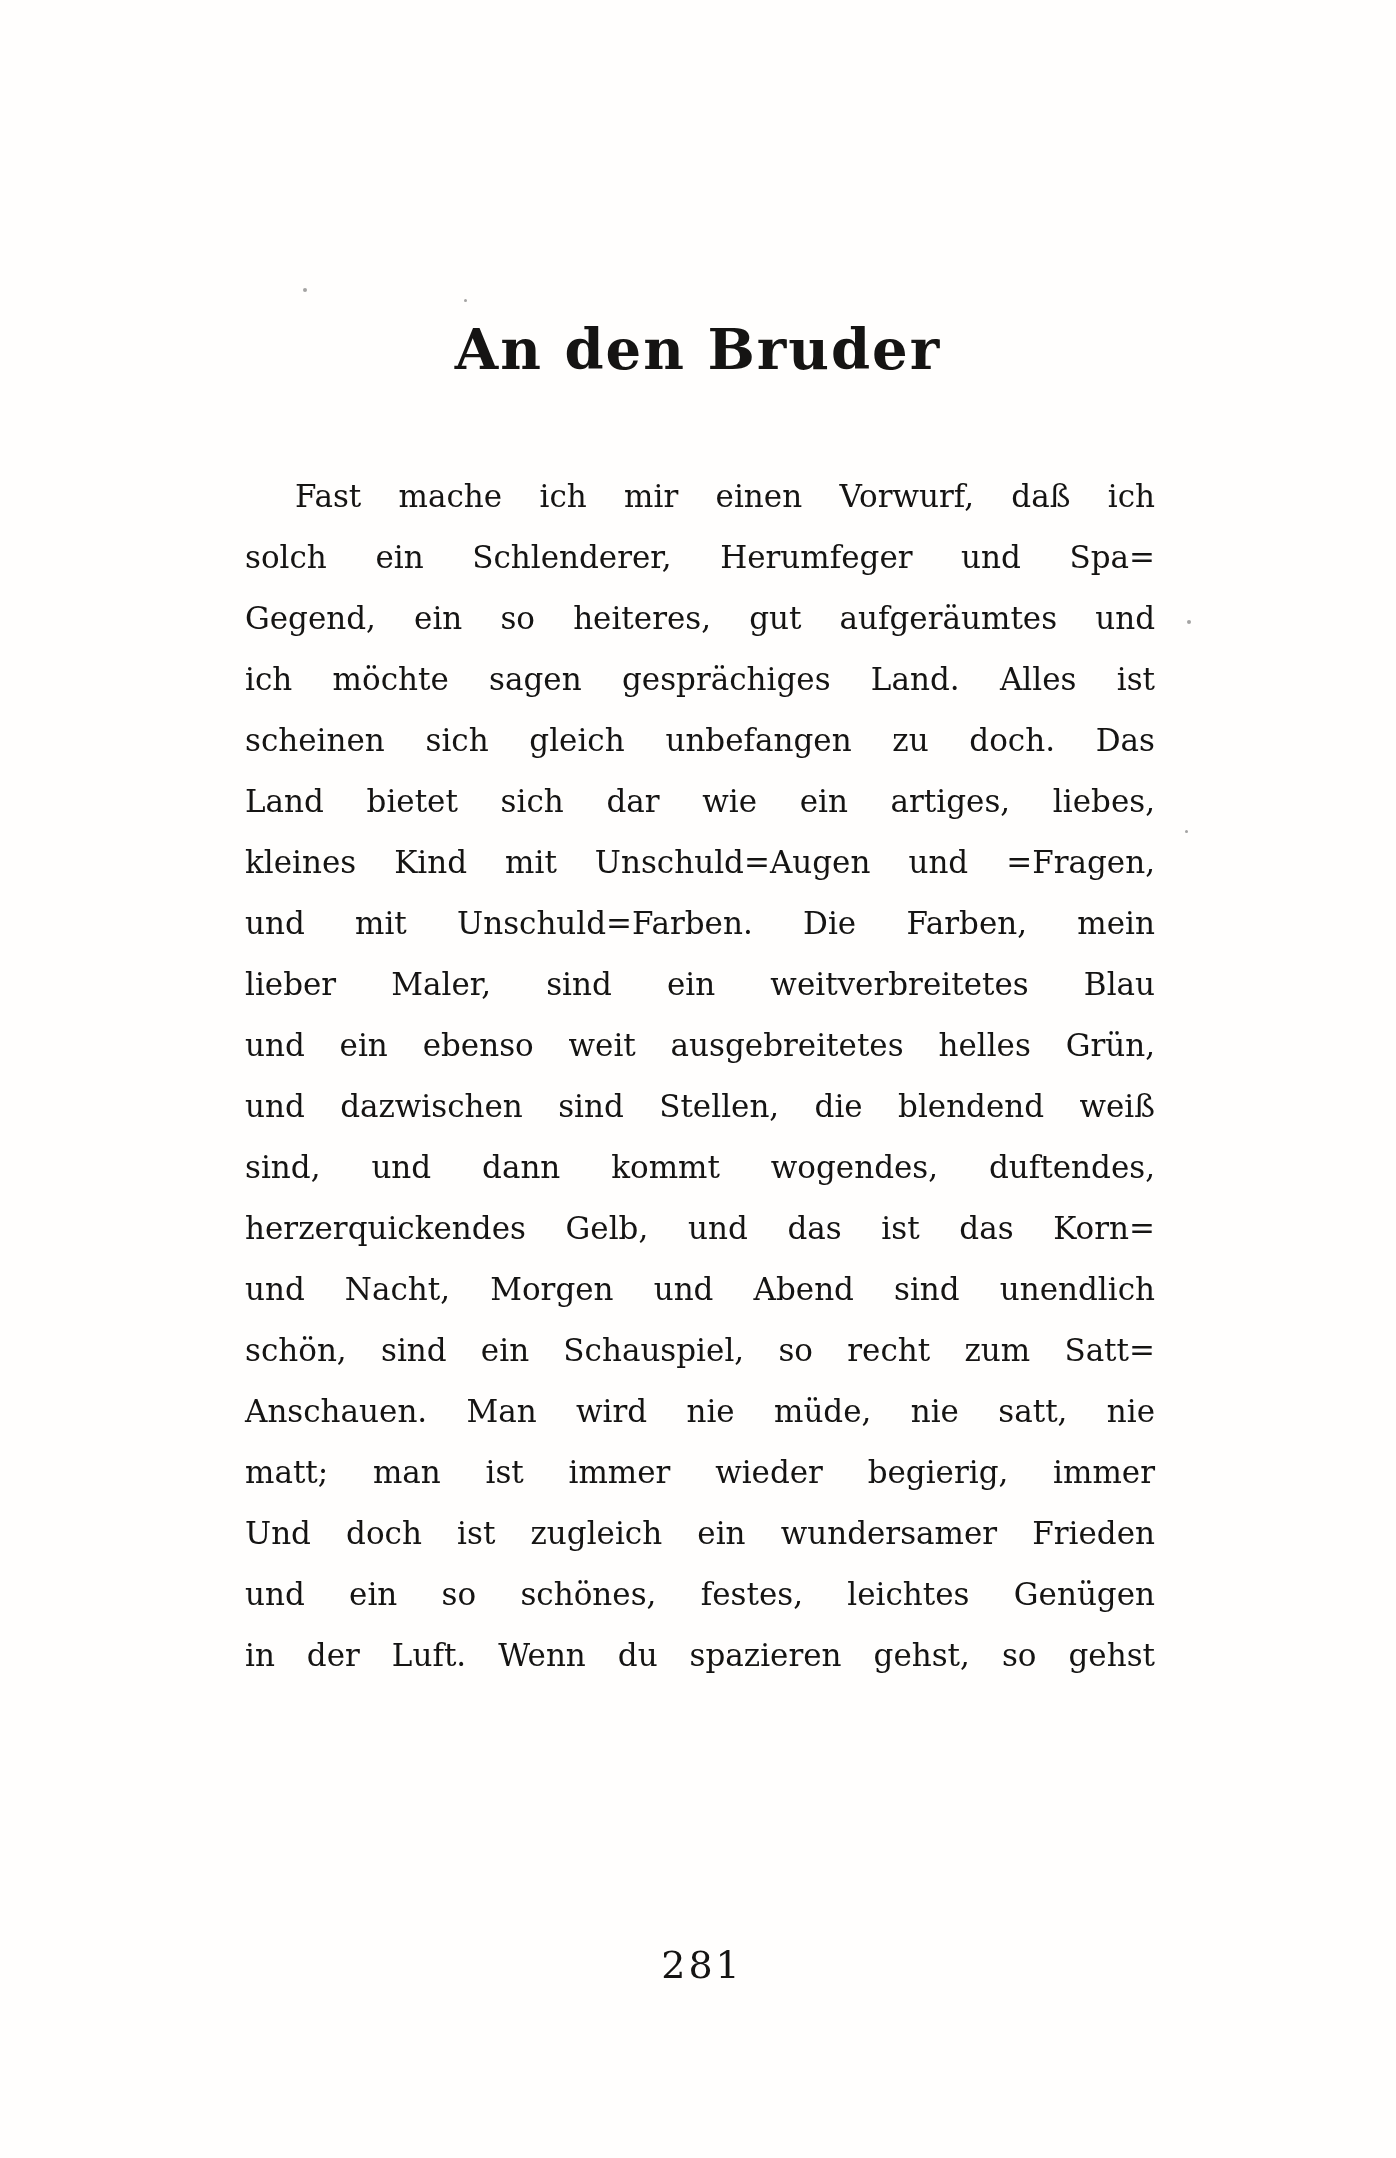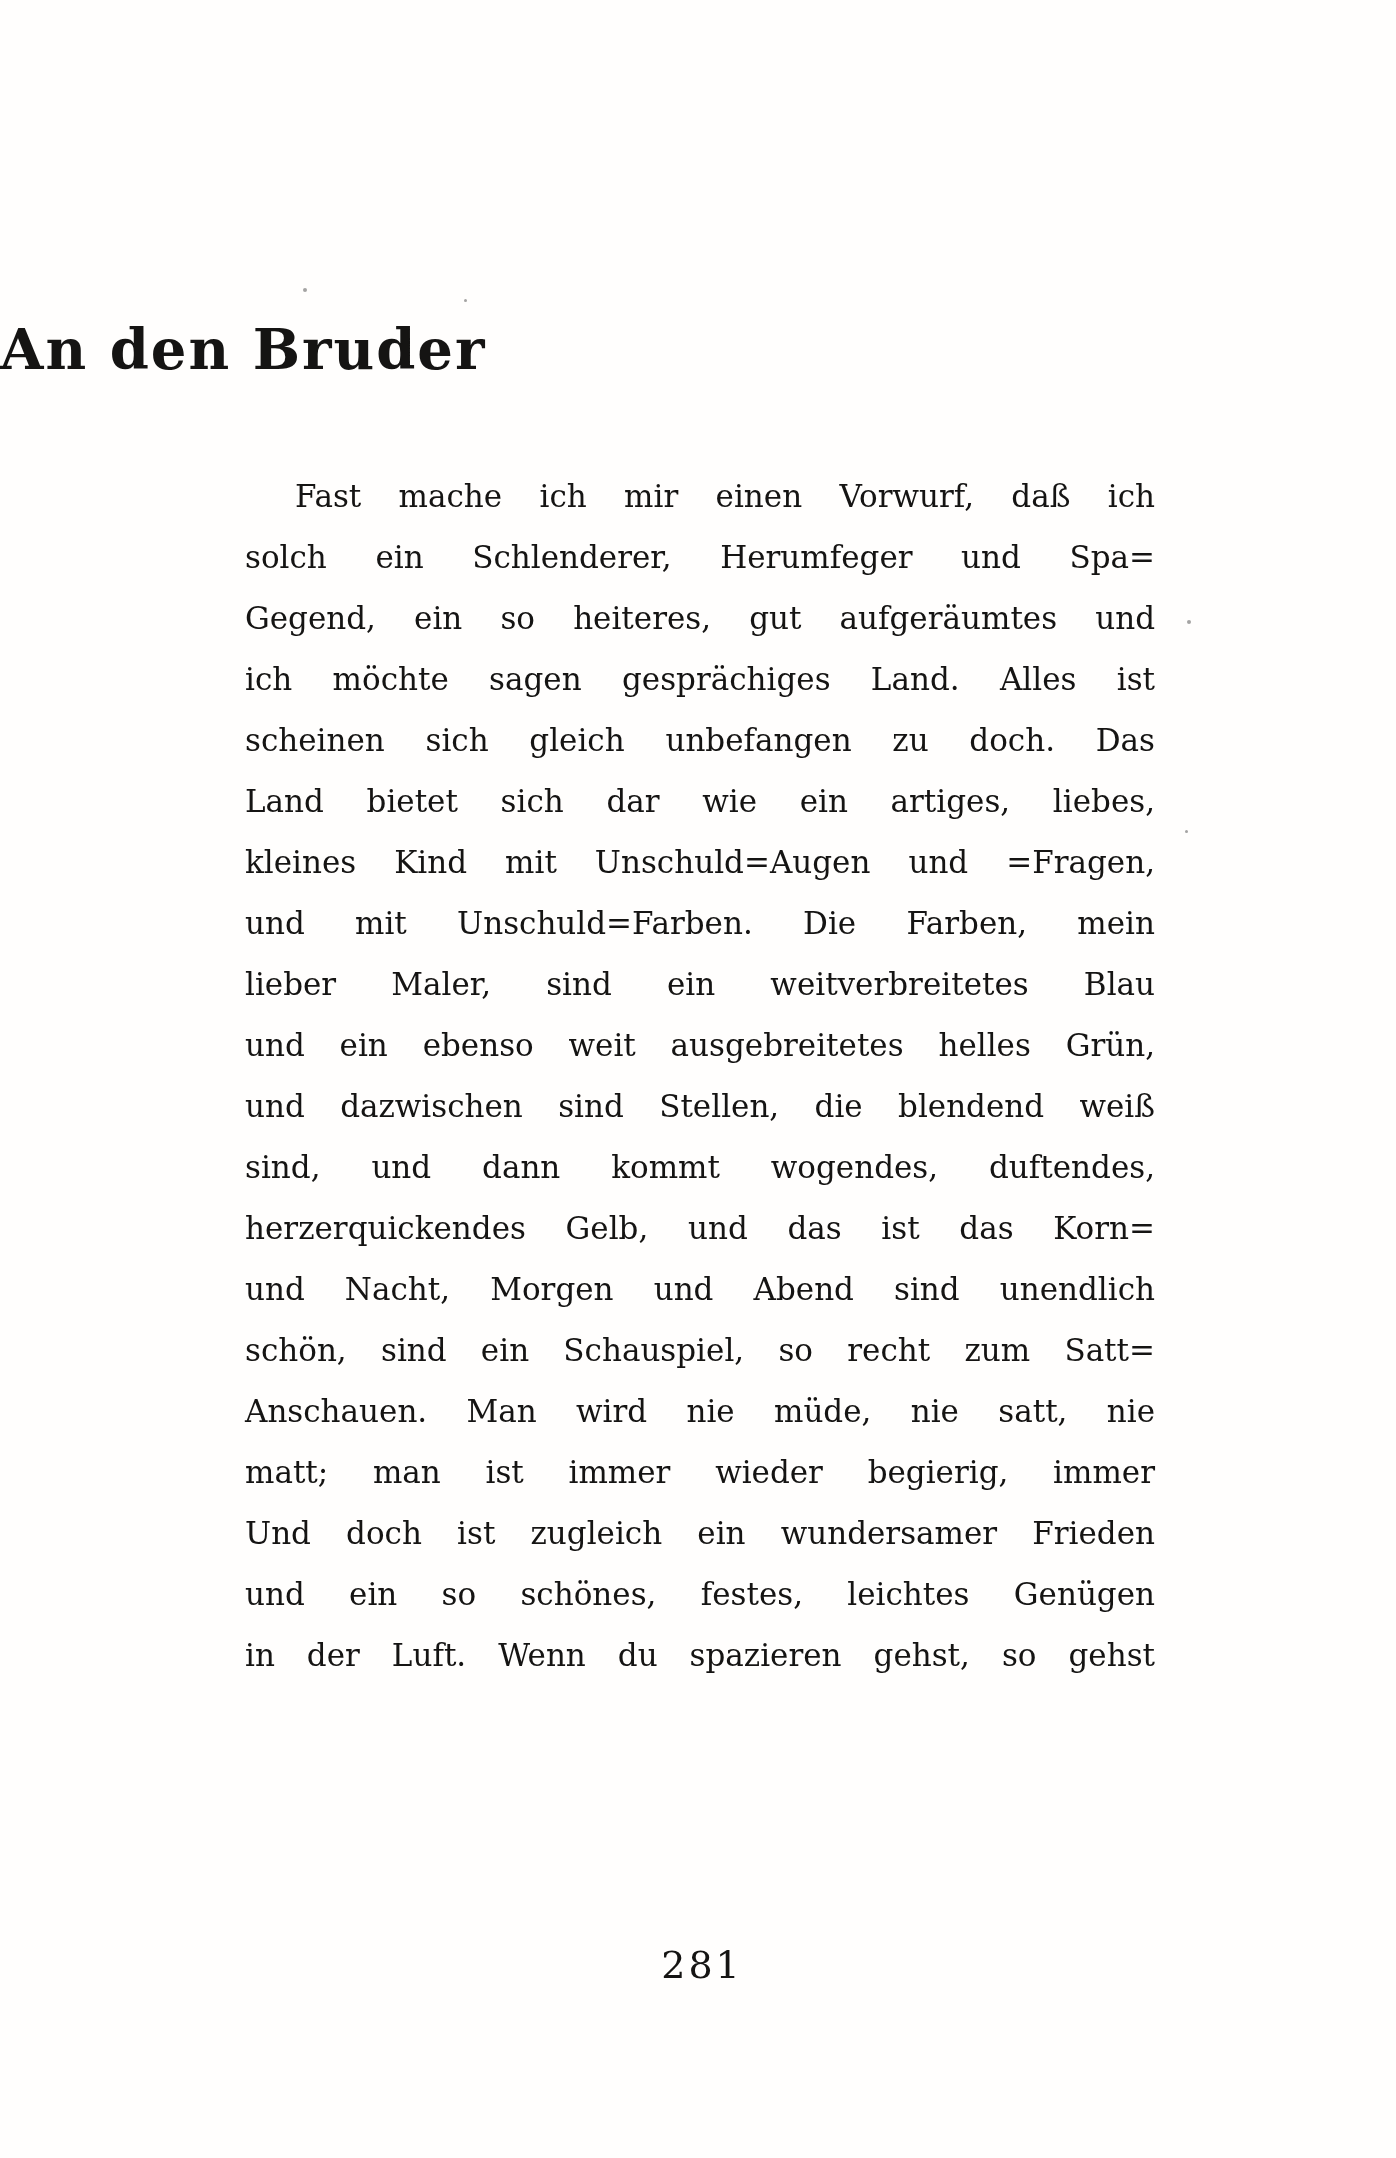--- a/index.html
+++ b/index.html
@@ -15,20 +15,21 @@
     background: #fffefd;
     color: #151413;
     font-family: "DejaVu Serif", "Liberation Serif", serif;
     overflow: hidden;
   }
   .chapter-title {
     position: absolute;
     top: 316px;
     left: 0;
     width: 100%;
+    text-align: center;
     font-size: 56px;
     font-weight: bold;
     letter-spacing: 2px;
     line-height: 66px;
     margin: 0;
   }
   .body-text {
     position: absolute;
     top: 466px;
     left: 245px;

